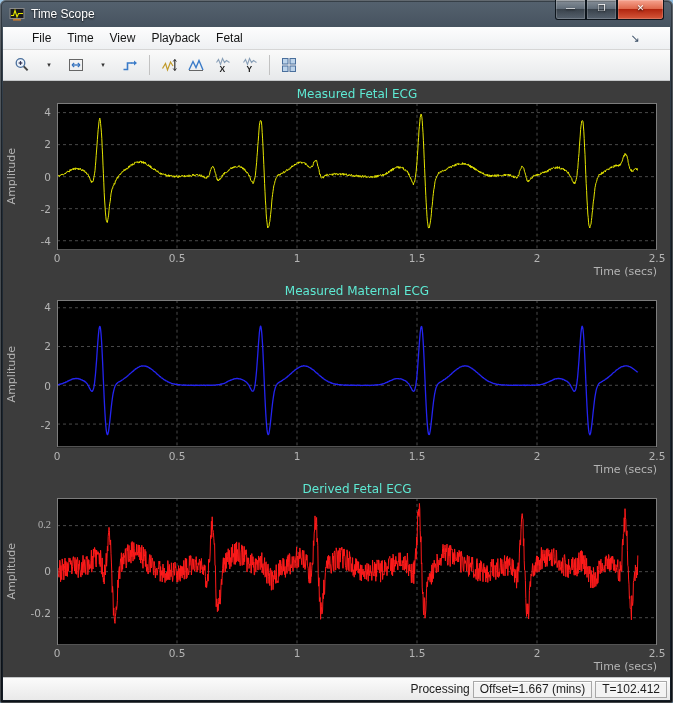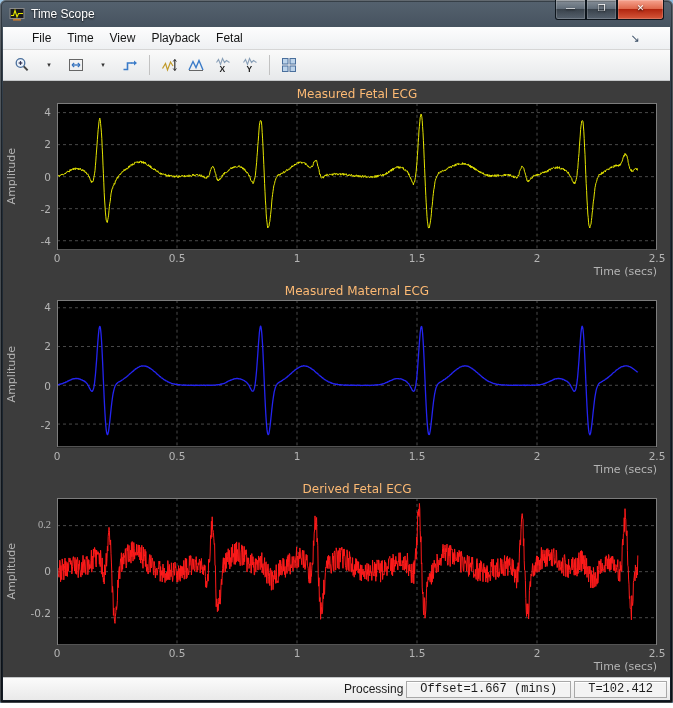--- a/index.html
+++ b/index.html
@@ -28,36 +28,36 @@
 
   
   .toolbar{height:30px;flex:0 0 auto;display:flex;align-items:center;background:linear-gradient(#fafafa,#e7e9eb);border-bottom:1px solid #c4c6c8;padding:0 6px;gap:1px;}
   .tool-btn{height:24px;min-width:22px;display:flex;align-items:center;justify-content:center;border:1px solid transparent;border-radius:2px;padding:0 1px;cursor:default;}
   .caret{font-size:7px;color:#333;margin-left:0;width:8px;text-align:center;}
   .tool-sep{width:1px;height:20px;background:#c2c2c2;margin:0 5px;flex:0 0 auto;}
 
   
   .scope{flex:1 1 auto;min-height:0;background:#3c3c3c;display:flex;flex-direction:column;padding-top:4px;font-family:"DejaVu Sans",sans-serif;}
   .subplot{flex:1 1 0;min-height:0;display:grid;grid-template-columns:16px 38px 1fr 13px;grid-template-rows:18px 1fr 15px 17px;}
-  .sp-title{grid-column:3;grid-row:1;text-align:center;font-size:12px;color:#fdba74;padding-top:2px;}
+  .sp-title{grid-column:3;grid-row:1;text-align:center;font-size:12px;color:#5eead4;padding-top:2px;}
   .sp-ylabel{grid-column:1;grid-row:2;display:flex;align-items:center;justify-content:center;}
   .sp-ylabel span{writing-mode:vertical-rl;transform:rotate(180deg);font-size:11px;color:#b4b4b4;}
   .sp-yticks{grid-column:2;grid-row:2;position:relative;}
   .ytick{position:absolute;right:6px;font-size:10.5px;color:#b4b4b4;}
   .sp-plot{grid-column:3;grid-row:2;position:relative;background:#000;}
   .sp-plot svg{position:absolute;inset:0;width:100%;height:100%;display:block;}
   .sp-xticks{grid-column:3;grid-row:3;position:relative;}
   .xtick{position:absolute;top:2px;transform:translateX(-50%);font-size:10.5px;color:#b4b4b4;}
   .sp-xlabel{grid-column:3;grid-row:4;text-align:right;font-size:11px;color:#b4b4b4;}
   .grid{stroke:#4a4a4a;stroke-width:1;stroke-dasharray:3 3;}
 
   
   .statusbar{height:22px;flex:0 0 auto;display:flex;align-items:center;background:linear-gradient(#fbfbfb,#e9e9e9);border-top:1px solid #c4c6c8;font-size:12px;color:#1c1c1c;padding:0 3px;gap:3px;}
   .status-left{flex:1;padding-left:5px;text-align:right;}
-  .status-box{border:1px solid #a8a8a8;background:#f3f3f3;box-shadow:inset 0 1px 0 #fff;height:15px;display:flex;align-items:center;padding:0 13px;white-space:nowrap;font-family:Liberation Mono, monospace;}
+  .status-box{border:1px solid #a8a8a8;background:#f3f3f3;box-shadow:inset 0 1px 0 #fff;height:15px;display:flex;align-items:center;padding:0 6px;white-space:nowrap;}
 </style>
 </head>
 <body>
 
 <div class="desktop">
   <div class="window">
 
     <div class="titlebar">
       <svg class="app-icon" viewBox="0 0 16 16">
         <rect x="1" y="2.5" width="14" height="10" fill="#1a1a1a" stroke="#8a8a8a"></rect>

